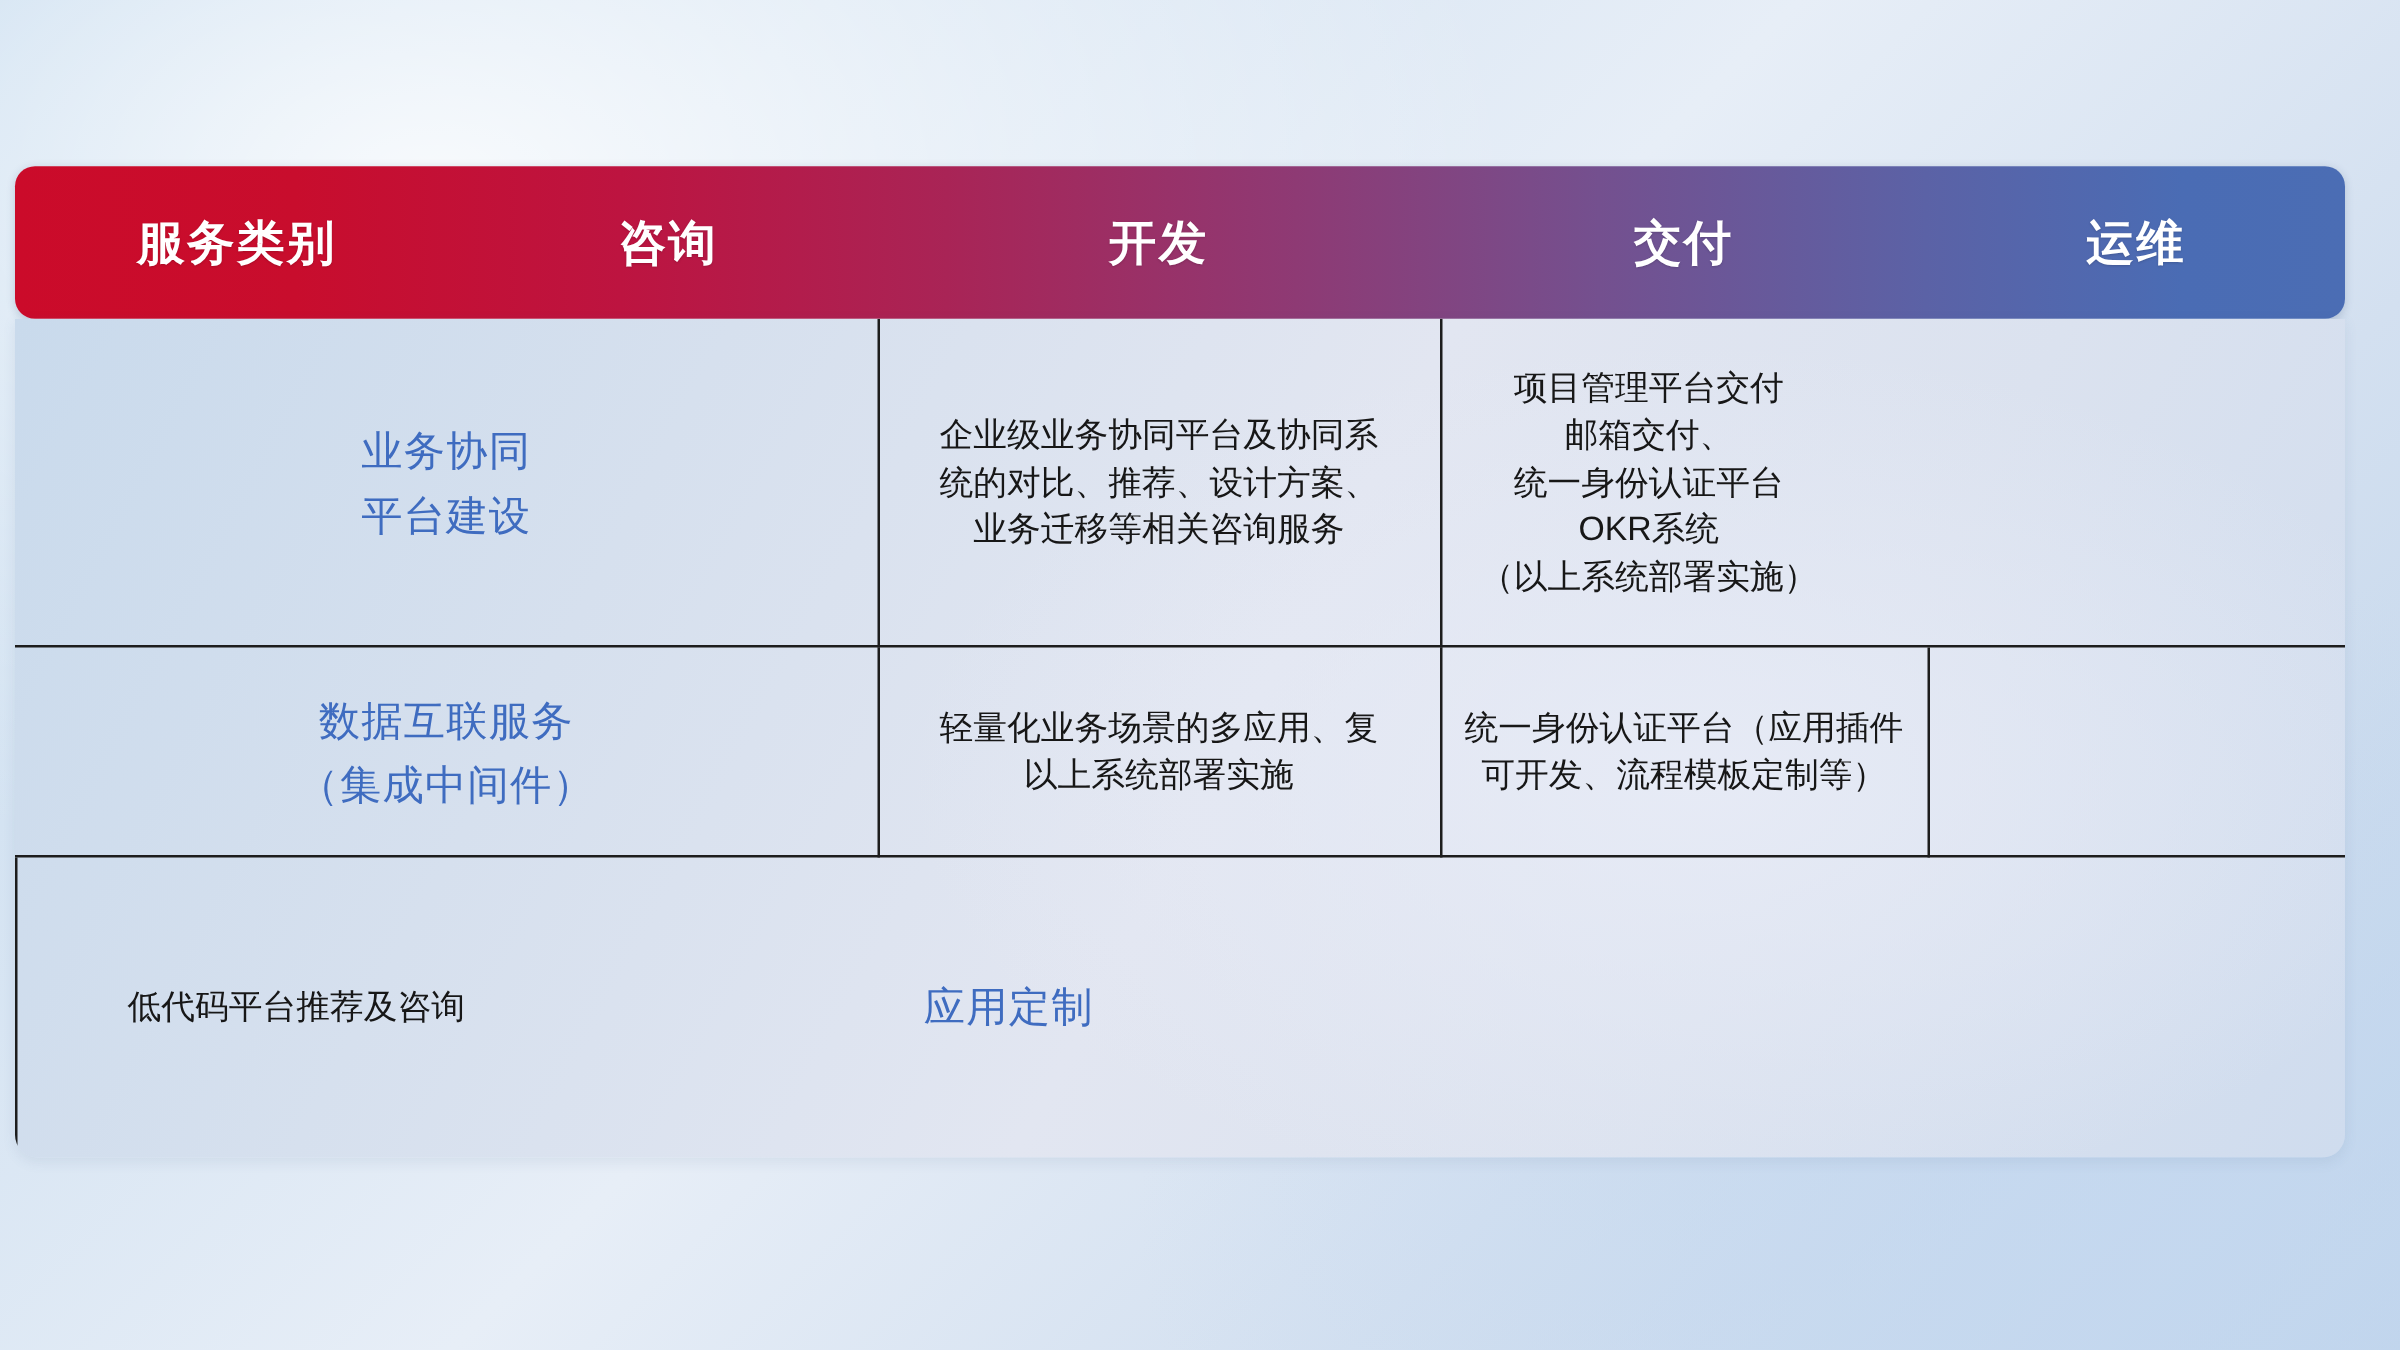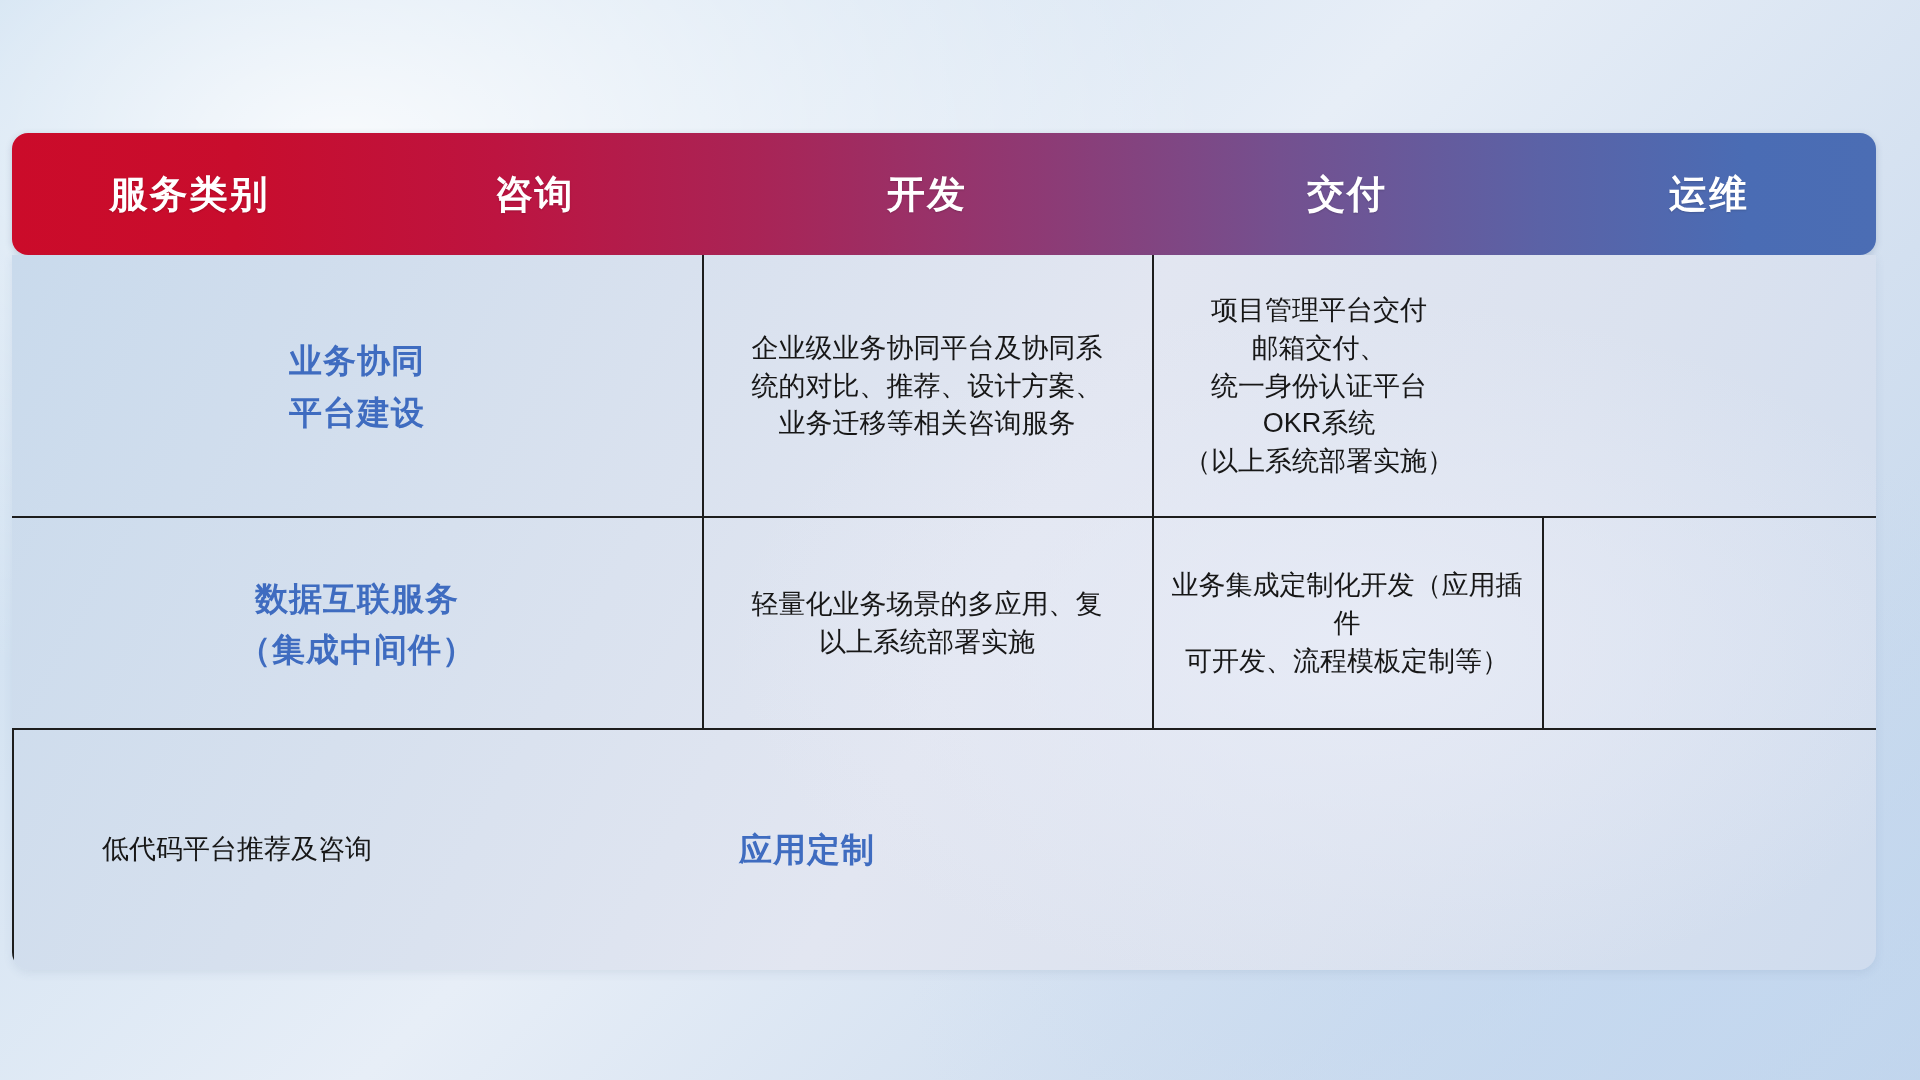--- a/index.html
+++ b/index.html
@@ -74,21 +74,21 @@
       linear-gradient(118deg, #c9daec 0%, #d6e0ee 26%, #e2e6f1 52%, #dbe2ef 74%, #cfdcee 100%);
     box-shadow: 0 3px 10px rgba(70,95,140,0.10);
     overflow: hidden;
   }
 
   .trow {
     display: flex;
     position: relative;
   }
   .trow.r1 { height: 263px; }
-  .trow.r2 { height: 212px; }
+  .trow.r2 { height: 168px; }
   .trow.r3 { height: 240px; }
 
   
   .trow.r1::after,
   .trow.r2::after {
     content: "";
     position: absolute;
     left: 0;
     right: 0;
     bottom: 0;
@@ -118,21 +118,21 @@
     top: 0;
     bottom: 0;
     width: 2px;
     background: #1d1d1d;
   }
 
   
   .cell.cat {
     color: #3f6cc0;
     font-size: 33px;
-    font-weight: bold;
+    font-weight: normal;
     line-height: 1.55;
     letter-spacing: 1px;
   }
 
   
   .col-1 { width: 690px; flex: 0 0 690px; }
   .col-2 { width: 450px; flex: 0 0 450px; }
   .col-3 { width: 390px; flex: 0 0 390px; }
   .col-4 { width: 334px; flex: 0 0 334px; }
 
@@ -172,21 +172,21 @@
 OKR系统
 （以上系统部署实施）</div>
 
       </div>
 
       <div class="trow r2">
         <div class="cell cat col-1">数据互联服务
 （集成中间件）</div>
         <div class="cell divline col-2">轻量化业务场景的多应用、复
 以上系统部署实施</div>
-        <div class="cell divline col-3">业务集成定制化开发（应用插件
+        <div class="cell divline col-3">统一身份认证平台（应用插件
 可开发、流程模板定制等）</div>
         <div class="cell divline col-4"></div>
 
       </div>
 
       <div class="trow r3">
         <div class="cell divline col-2">低代码平台推荐及咨询</div>
         <div class="cell cat col-1">应用定制</div>
 
       </div>

